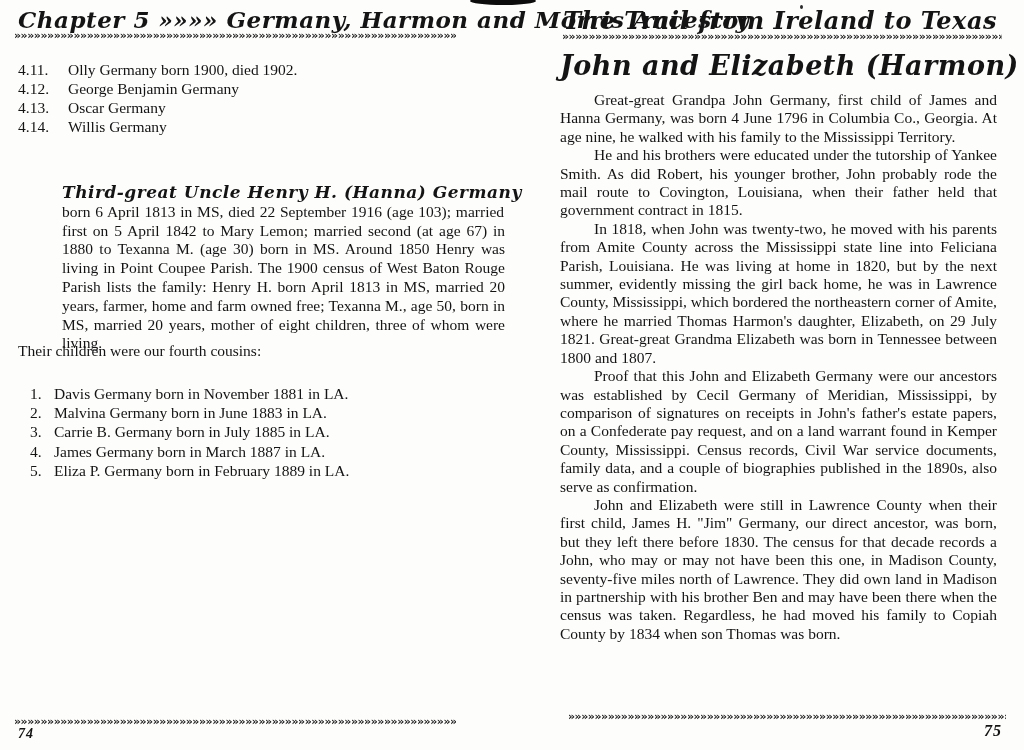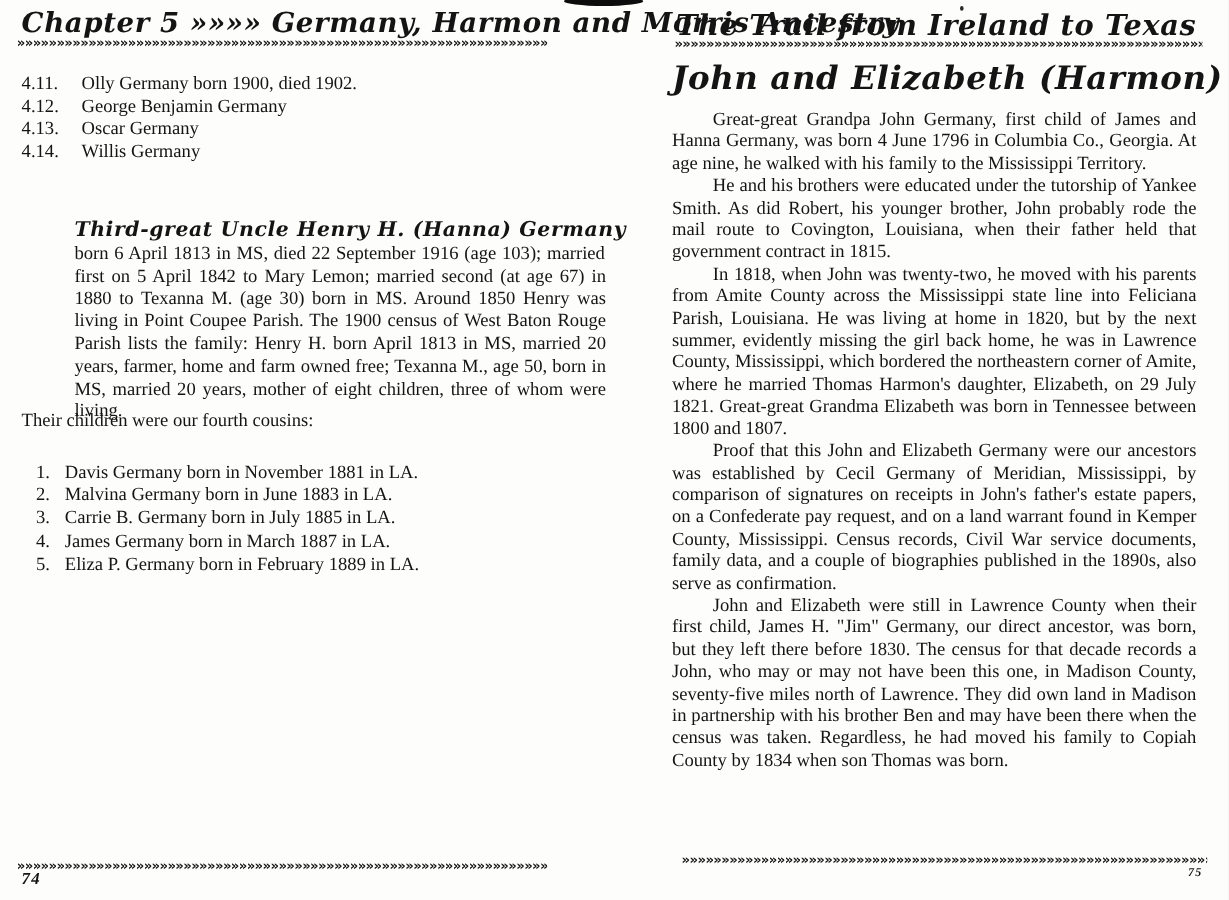--- a/index.html
+++ b/index.html
@@ -54,21 +54,21 @@
 
   .lp-footer-orn{left:14px;top:717px;width:442px;}
   .lp-pagenum{position:absolute;left:18px;top:726px;font-size:14px;font-style:italic;font-weight:bold;letter-spacing:1px;}
 
   .rp-header{position:absolute;right:27px;top:6px;font-size:24px;}
   .rp-ornament{left:50px;top:32px;width:440px;}
   .rp-title{position:absolute;left:48px;top:50px;width:438px;text-align:center;font-size:27px;}
   .rp-body{position:absolute;left:48px;top:91px;width:437px;font-size:15.5px;line-height:18.4px;text-align:justify;}
   .rp-body p{margin:0;text-indent:34px;}
   .rp-footer-orn{left:56px;top:712px;width:438px;}
-  .rp-pagenum{position:absolute;right:22px;top:722px;font-size:10px;font-style:italic;font-weight:bold;letter-spacing:1px;}
+  .rp-pagenum{position:absolute;right:22px;top:722px;font-size:16px;font-style:italic;font-weight:bold;letter-spacing:1px;}
 
   
   .smudge-top{
     position:absolute;left:470px;top:-3px;width:66px;height:8px;
     background:#0c0c0c;border-radius:50%;
   }
   .speck{
     position:absolute;left:800px;top:5px;width:3px;height:4px;
     background:#2a2a2a;border-radius:50%;
   }

